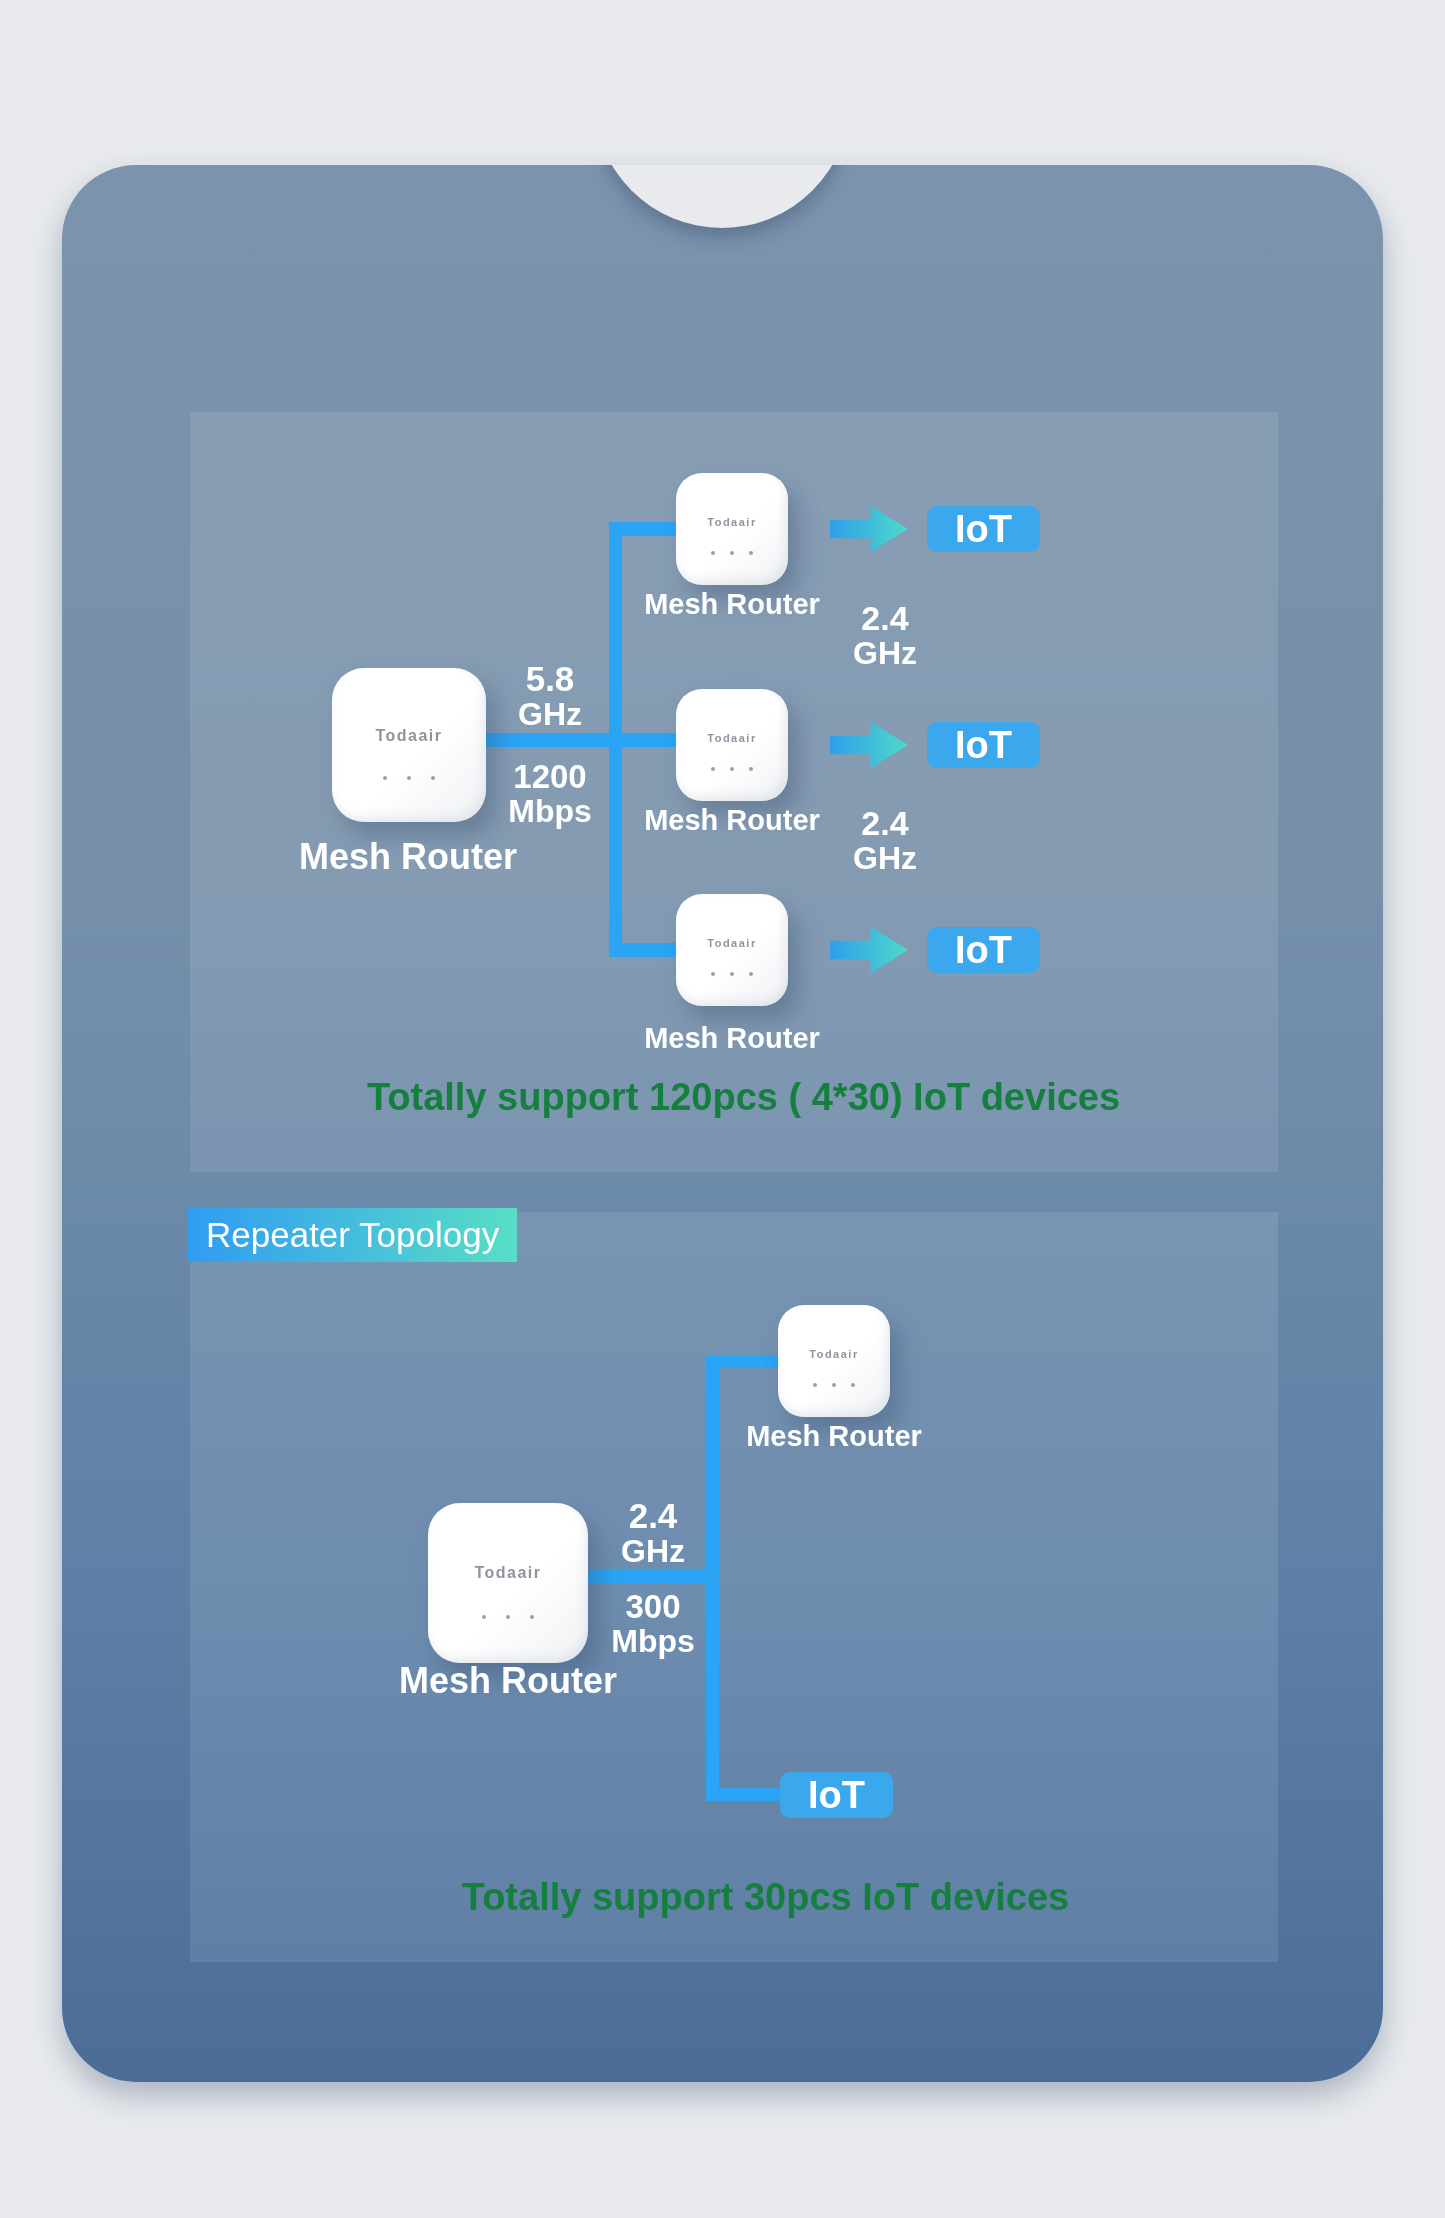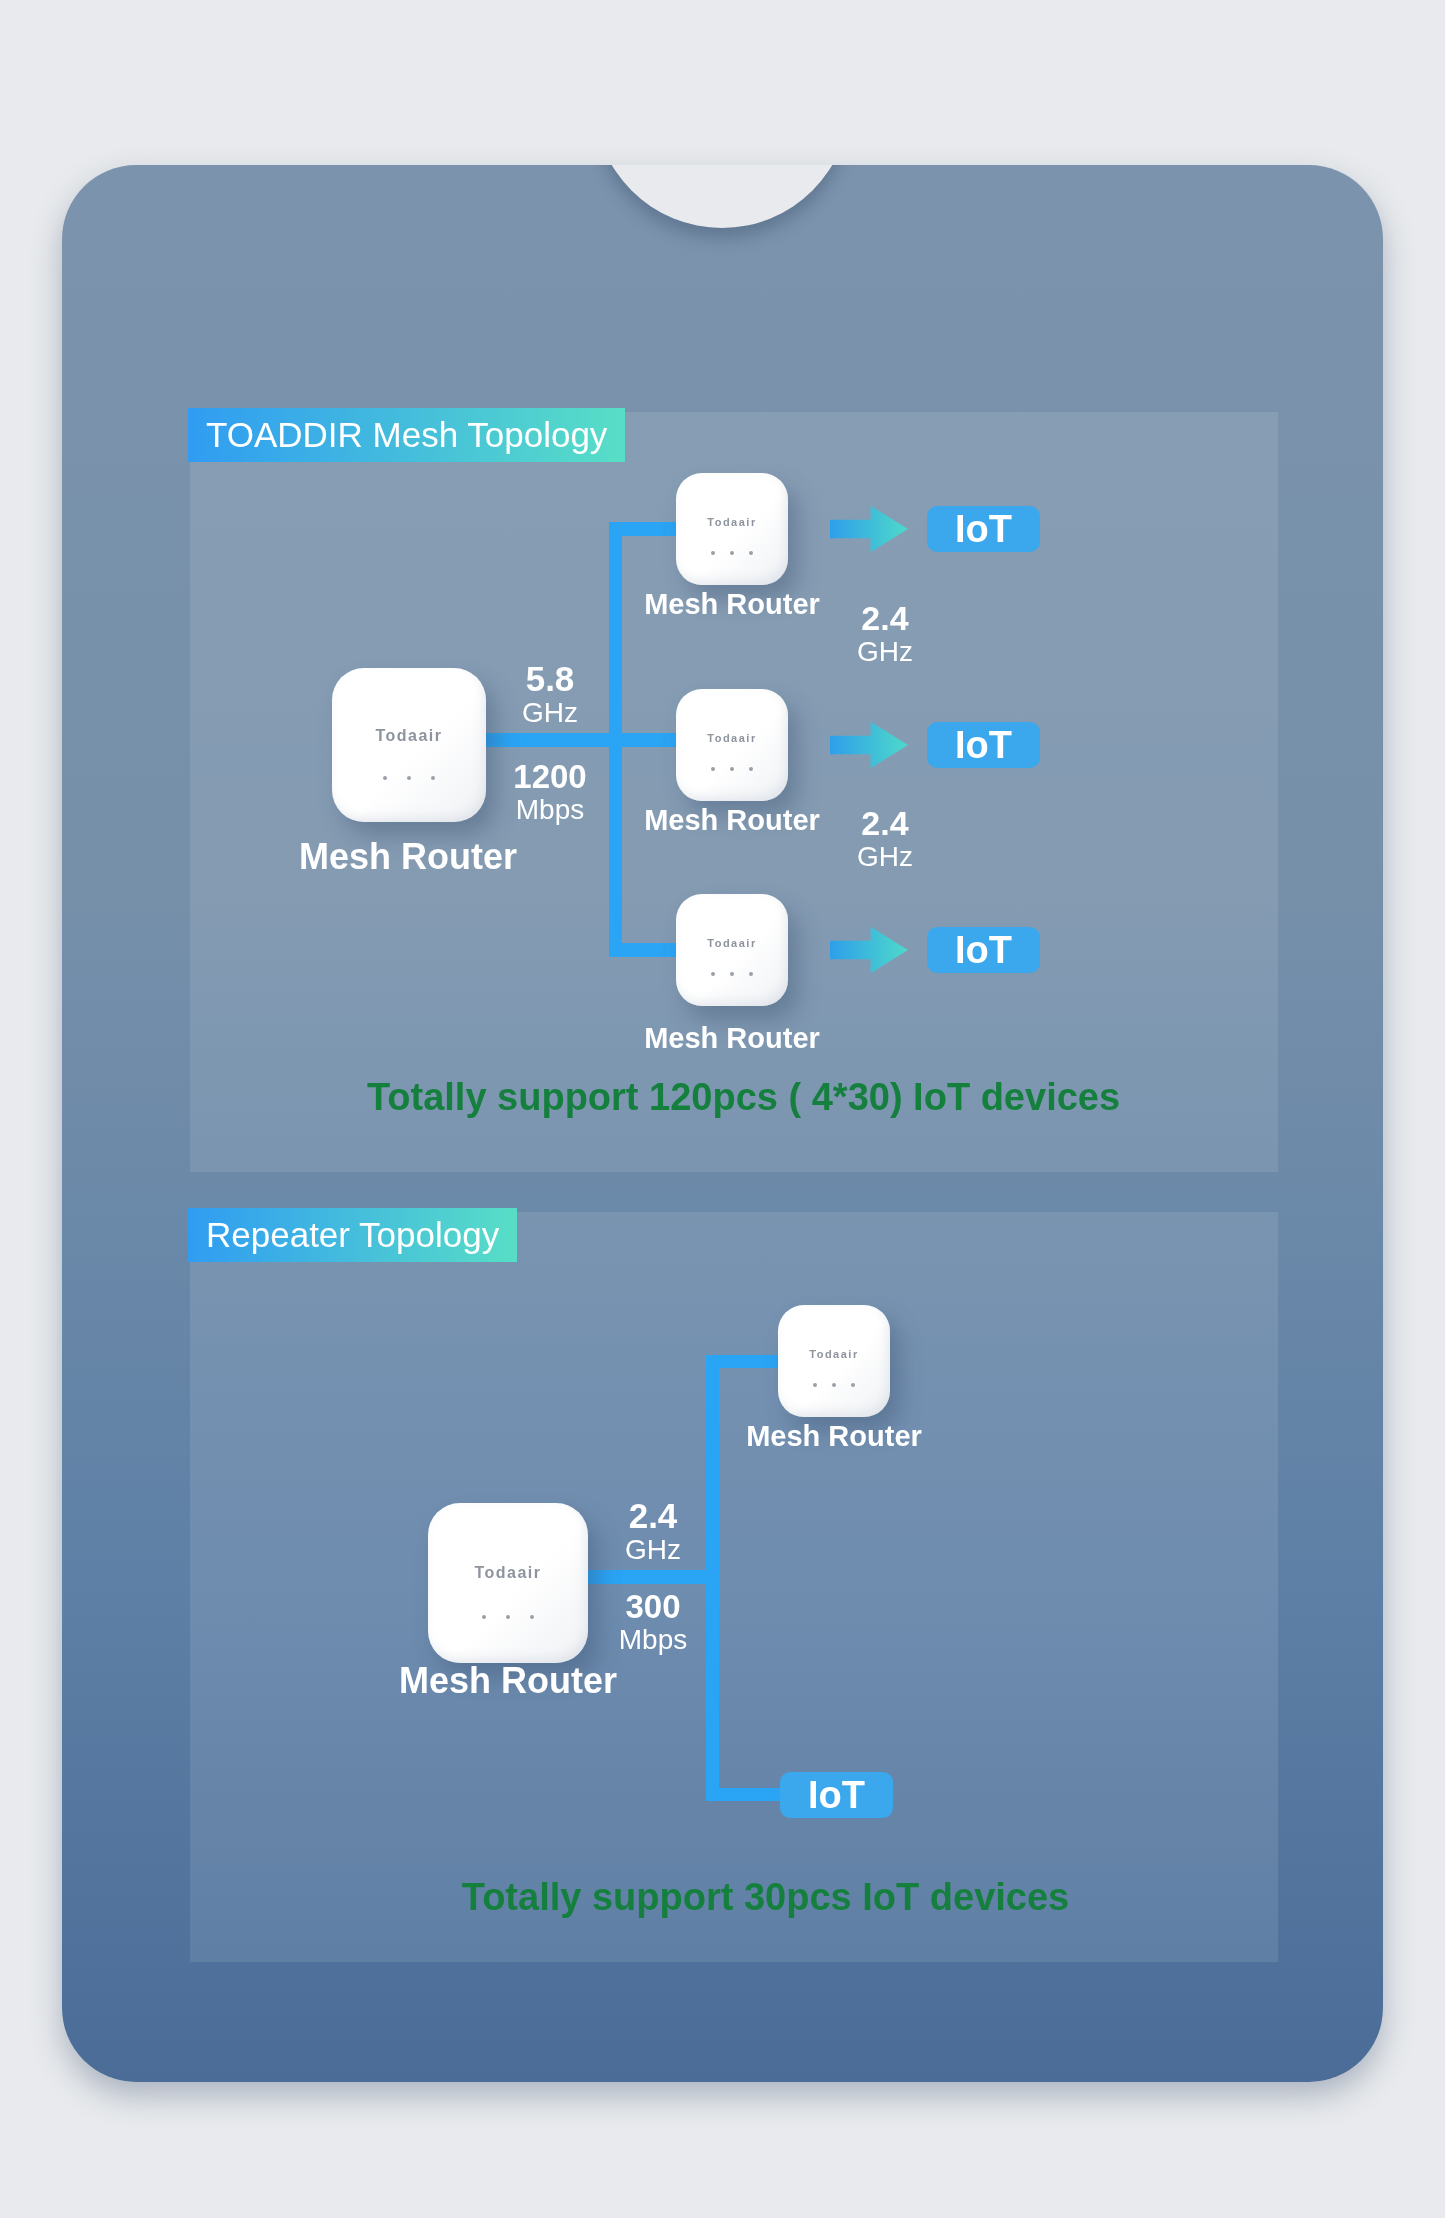--- a/index.html
+++ b/index.html
@@ -70,38 +70,37 @@
   .node-label {
     position:absolute; width:250px; text-align:center;
     color:#ffffff; font-size:29px; font-weight:bold;
   }
   .main-label {
     position:absolute; width:300px; text-align:center;
     color:#ffffff; font-size:36px; font-weight:bold;
   }
   .metric { position:absolute; width:100px; text-align:center; color:#ffffff; }
   .metric .big   { font-size:35px; font-weight:bold; line-height:1.05; }
-  .metric .small { font-size:28px; line-height:1.05; }
+  .metric .small { font-size:32px; line-height:1.05;font-weight:bold; }
   .summary {
     position:absolute; left:190px; width:1107px; text-align:center;
     color:#15803d; font-size:38px; font-weight:bold;
   }
 </style>
 </head>
 <body>
 
 <div class="page">
 
   <div class="card">
     <div class="notch"></div>
   </div>
 
 
   <div class="panel" style="top:412px; height:760px;"></div>
-  <div class="topo-badge" style="left:188px; top:408px;">TOADDIR Mesh Topology</div>
 
   <div class="line" style="left:478px; top:733px; width:204px; height:14px;"></div>
   <div class="line" style="left:609px; top:522px; width:13px; height:435px;"></div>
   <div class="line" style="left:609px; top:522px; width:74px; height:14px;"></div>
   <div class="line" style="left:609px; top:943px; width:74px; height:14px;"></div>
 
   <div class="router big" style="left:332px; top:668px; width:154px; height:154px;">
     <div class="r-logo">Todaair</div>
     <div class="r-dots">
         <i></i>

